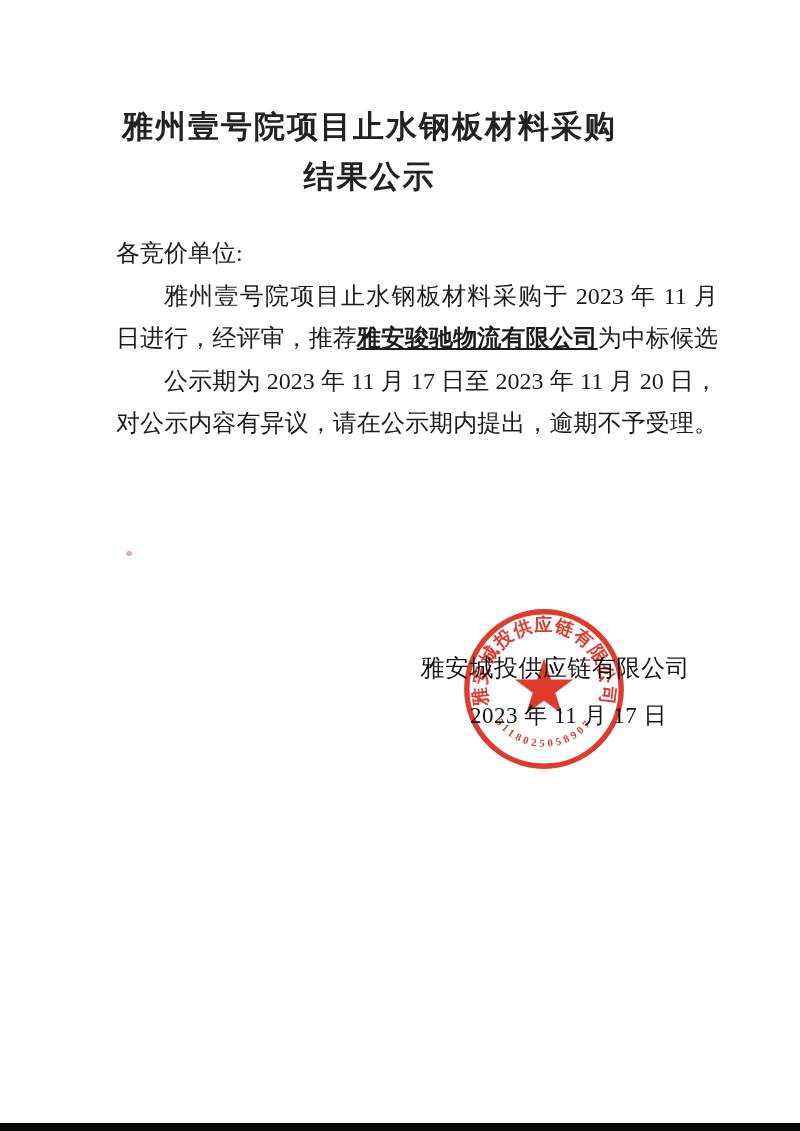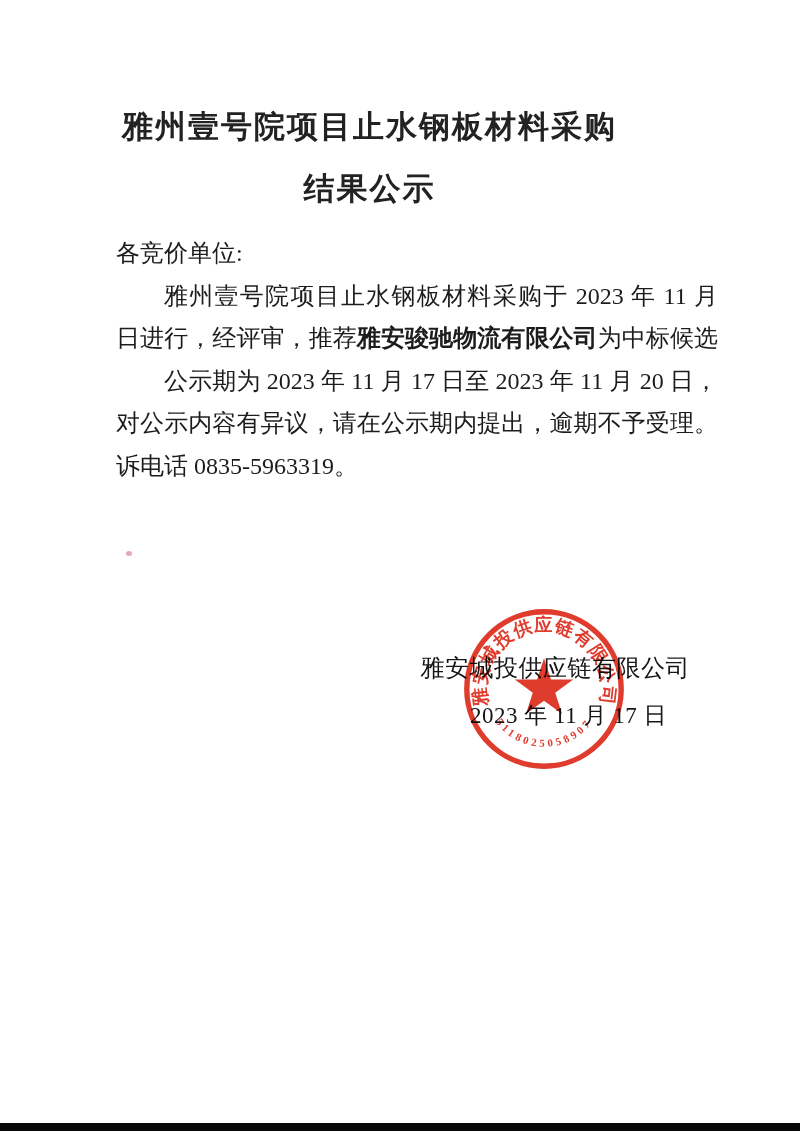--- a/index.html
+++ b/index.html
@@ -15,41 +15,41 @@
 
   .title-line {
     position: absolute; left: 0; width: 739px;
     text-align: center;
     font-weight: bold;
     font-size: 31px;
     letter-spacing: 2px;
     color: #222;
   }
   .title-line.l1 { top: 106px; }
-  .title-line.l2 { top: 168px; }
+  .title-line.l2 { top: 156px; }
 
   .body-block {
     position: absolute;
     left: 116px; top: 232px; width: 602px;
     font-size: 24px;
     color: #1c1c1c;
   }
   .line {
     height: 42.5px; line-height: 42.5px;
     white-space: nowrap;
   }
   .line.justify {
     white-space: normal;
     text-align: justify;
     text-align-last: justify;
     height: 42.5px; line-height: 42.5px;
     overflow: hidden;
   }
   .indent { text-indent: 48px; }
-  .bold { font-weight: bold; }
+  .bold { font-weight: bold; text-decoration: underline; }
 
   .sig-company {
     position: absolute; top: 652px; right: 110px;
     font-size: 24px; letter-spacing: 0.5px;
     color: #161616;
     white-space: nowrap;
   }
   .sig-date {
     position: absolute; top: 700px; right: 133px;
     font-size: 23px; letter-spacing: 0.5px;
@@ -99,21 +99,20 @@
 
   <div class="title-line l1">雅州壹号院项目止水钢板材料采购</div>
   <div class="title-line l2">结果公示</div>
 
   <div class="body-block">
     <div class="line">各竞价单位:</div>
     <div class="line justify indent">雅州壹号院项目止水钢板材料采购于 2023 年 11 月 17</div>
     <div class="line justify"><span>日进行，经评审，推荐</span><span class="bold">雅安骏驰物流有限公司</span><span>为中标候选人。</span></div>
     <div class="line justify indent">公示期为 2023 年 11 月 17 日至 2023 年 11 月 20 日，如</div>
     <div class="line justify">对公示内容有异议，请在公示期内提出，逾期不予受理。投</div>
-    <div class="line">诉电话 0835-5963319。</div>
   </div>
 
   <div class="sig-company">雅安城投供应链有限公司</div>
   <div class="sig-date">2023 年 11 月 17 日</div>
 
   <div class="stamp">
     <svg viewBox="0 0 200 200" xmlns="http://www.w3.org/2000/svg">
       <defs>
         <path id="arcTop" d="M 32.4 118.1 A 70 70 0 1 1 167.6 118.1" fill="none"></path>
         <path id="arcBottom" d="M 42.7 141.3 A 72 72 0 0 0 157.3 141.3" fill="none"></path>

